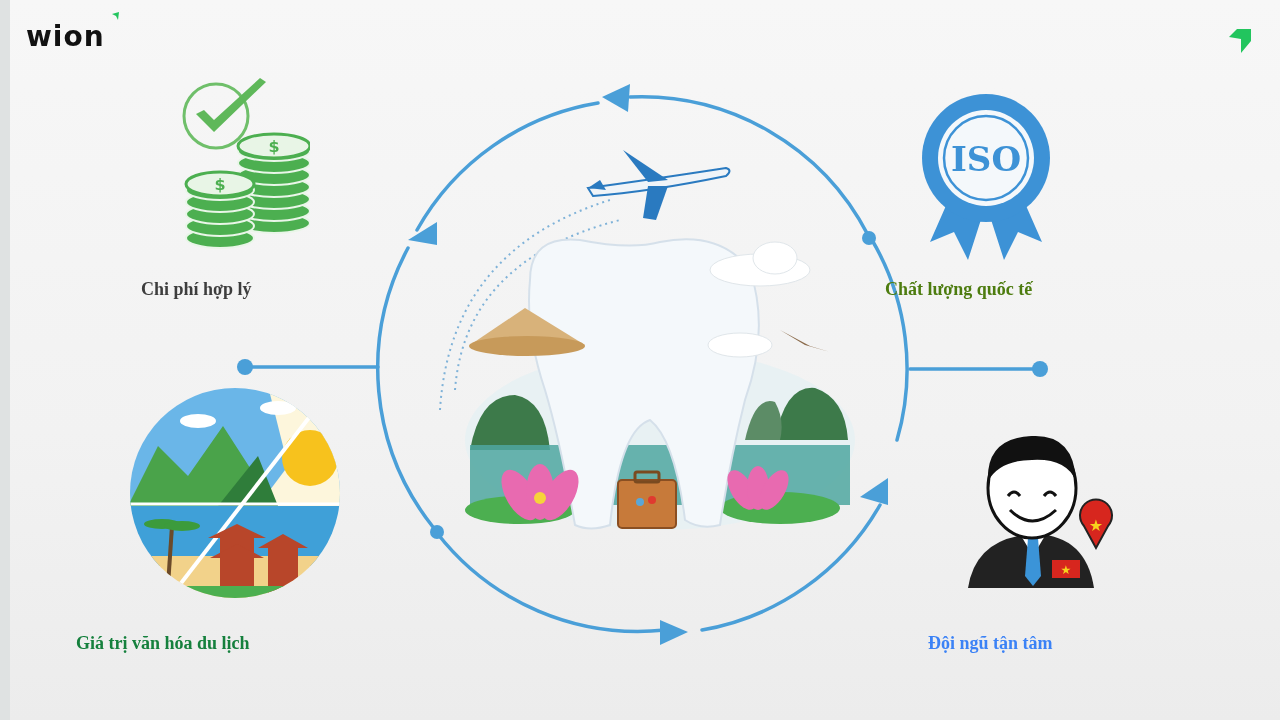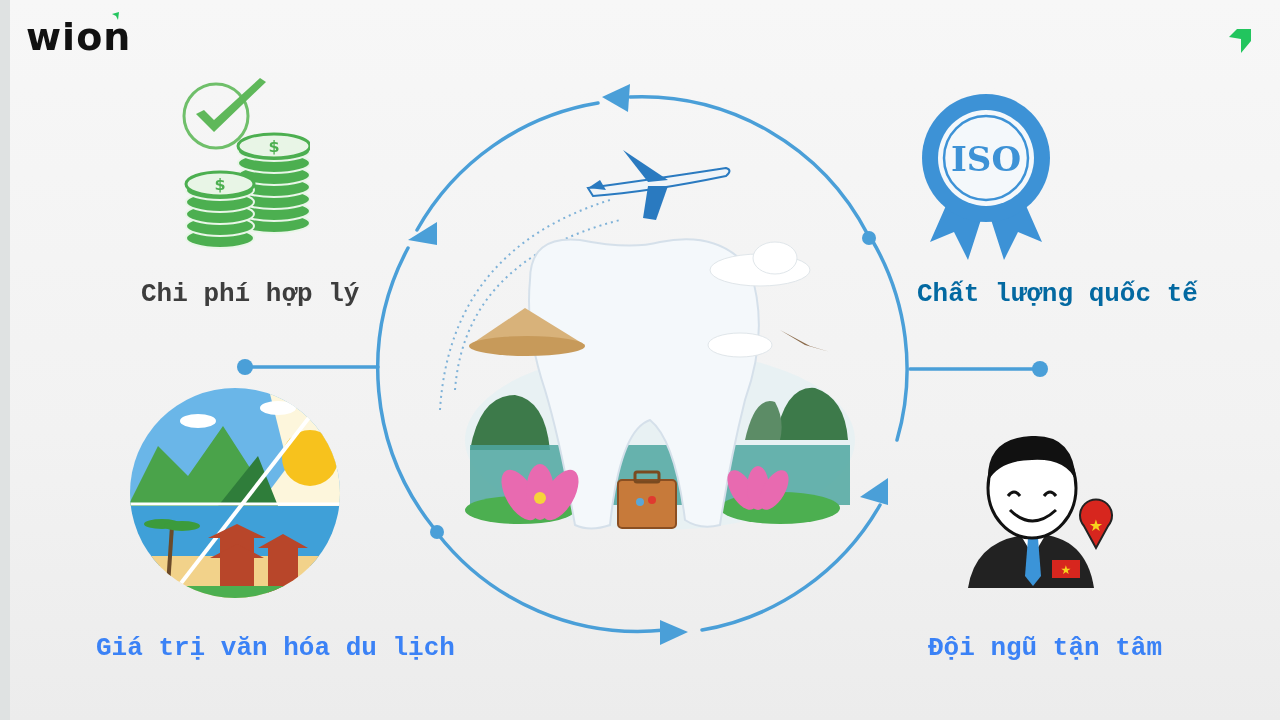--- a/index.html
+++ b/index.html
@@ -3,26 +3,26 @@
 <meta charset="utf-8">
 <style>
   html, body { margin:0; padding:0; }
   body {
     width:1280px; height:720px; overflow:hidden; position:relative;
     background: linear-gradient(180deg, #f7f7f7 0%, #f2f2f2 60%, #ececec 100%);
     font-family: "Liberation Sans", sans-serif;
   }
   .left-strip { position:absolute; left:0; top:0; width:10px; height:720px; background:#dfe2e2; }
   .logo { position:absolute; left:26px; top:14px; height:46px; }
-  .logo-text { font-family:"DejaVu Sans", sans-serif; font-weight:bold; font-size:38px; color:#111; letter-spacing:1px; line-height:46px; }
+  .logo-text { font-family:"DejaVu Sans", sans-serif; font-weight:bold; font-size:28px; color:#111; letter-spacing:1px; line-height:46px; }
   .logo-arrow { position:absolute; left:85px; top:-3px; width:10px; height:10px; }
   .corner-arrow { position:absolute; left:1227px; top:27px; width:26px; height:26px; }
   .label {
-    position:absolute; font-family:Liberation Mono, monospace; font-weight:bold;
-    font-size:26px; color:#2e2e2e; white-space:nowrap;
+    position:absolute; font-family:Liberation Serif, serif; font-weight:bold;
+    font-size:18px; color:#2e2e2e; white-space:nowrap;
   }
   .icon-box { position:absolute; }
   svg { display:block; }
 </style>
 </head>
 <body>
 
 <div class="left-strip"></div>
 
 <div class="logo">
@@ -150,21 +150,21 @@
 <div class="icon-box" style="left:920px;top:92px">
   <svg width="132" height="170" viewBox="0 0 132 170">
     <polygon points="32,100 10,150 34,140 48,168 66,112" fill="#3d92d6"></polygon>
     <polygon points="100,100 122,150 98,140 84,168 66,112" fill="#3d92d6"></polygon>
     <circle cx="66" cy="66" r="64" fill="#3d92d6"></circle>
     <circle cx="66" cy="66" r="48" fill="#f4f8fb"></circle>
     <circle cx="66" cy="66" r="42" fill="none" stroke="#3d92d6" stroke-width="2.5"></circle>
     <text x="66" y="79" text-anchor="middle" font-family="DejaVu Serif, serif" font-weight="bold" font-size="34" fill="#3d92d6">ISO</text>
   </svg>
 </div>
-<div class="label" style="left:917px;top:279px;color:#0369a1">Chất lượng quốc tế</div>
+<div class="label" style="left:885px;top:279px;color:#4d7c0f">Chất lượng quốc tế</div>
 
 <div class="icon-box" style="left:128px;top:386px">
   <svg width="214" height="214" viewBox="0 0 214 214">
     <defs>
         <clipPath id="c1">
           <circle cx="107" cy="107" r="105"></circle>
         </clipPath>
       </defs>
     <g clip-path="url(#c1)">
       <rect width="214" height="120" fill="#6ab6e8"></rect>
@@ -187,21 +187,21 @@
       </g>
       <path d="M 40 200 L 44 140" stroke="#6b4a2a" stroke-width="4"></path>
       <g fill="#3c9b3c">
           <ellipse cx="34" cy="138" rx="18" ry="5"></ellipse>
           <ellipse cx="54" cy="140" rx="18" ry="5"></ellipse>
         </g>
       <rect y="200" width="214" height="14" fill="#4caf50"></rect>
     </g>
   </svg>
 </div>
-<div class="label" style="left:96px;top:633px;color:#3b82f6">Giá trị văn hóa du lịch</div>
+<div class="label" style="left:76px;top:633px;color:#15803d">Giá trị văn hóa du lịch</div>
 
 <div class="icon-box" style="left:966px;top:426px">
   <svg width="150" height="164" viewBox="0 0 150 164">
     <path d="M 2 162 Q 10 110 70 108 Q 120 110 128 162 Z" fill="#222"></path>
     <polygon points="54,108 80,108 67,130" fill="#fff"></polygon>
     <polygon points="62,112 72,112 75,150 67,160 59,150" fill="#3b94d8"></polygon>
     <ellipse cx="66" cy="62" rx="44" ry="50" fill="#fff" stroke="#111" stroke-width="3"></ellipse>
     <path d="M 22 55 Q 20 12 66 10 Q 108 8 110 55 Q 100 32 66 34 Q 34 34 22 55 Z" fill="#111"></path>
     <path d="M 42 70 Q 48 62 54 70" stroke="#111" stroke-width="3" fill="none"></path>
     <path d="M 78 70 Q 84 62 90 70" stroke="#111" stroke-width="3" fill="none"></path>

